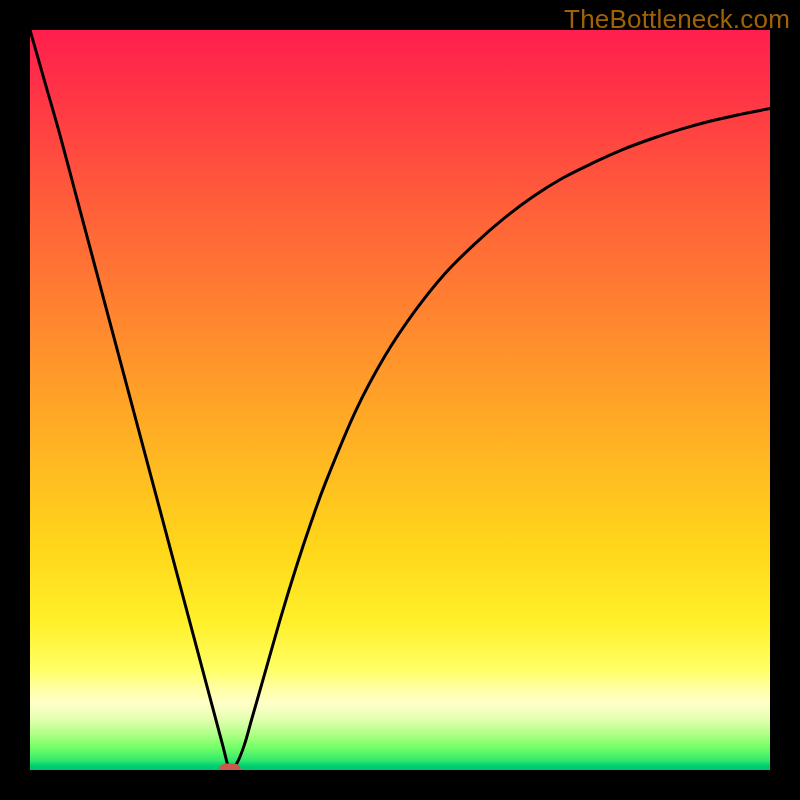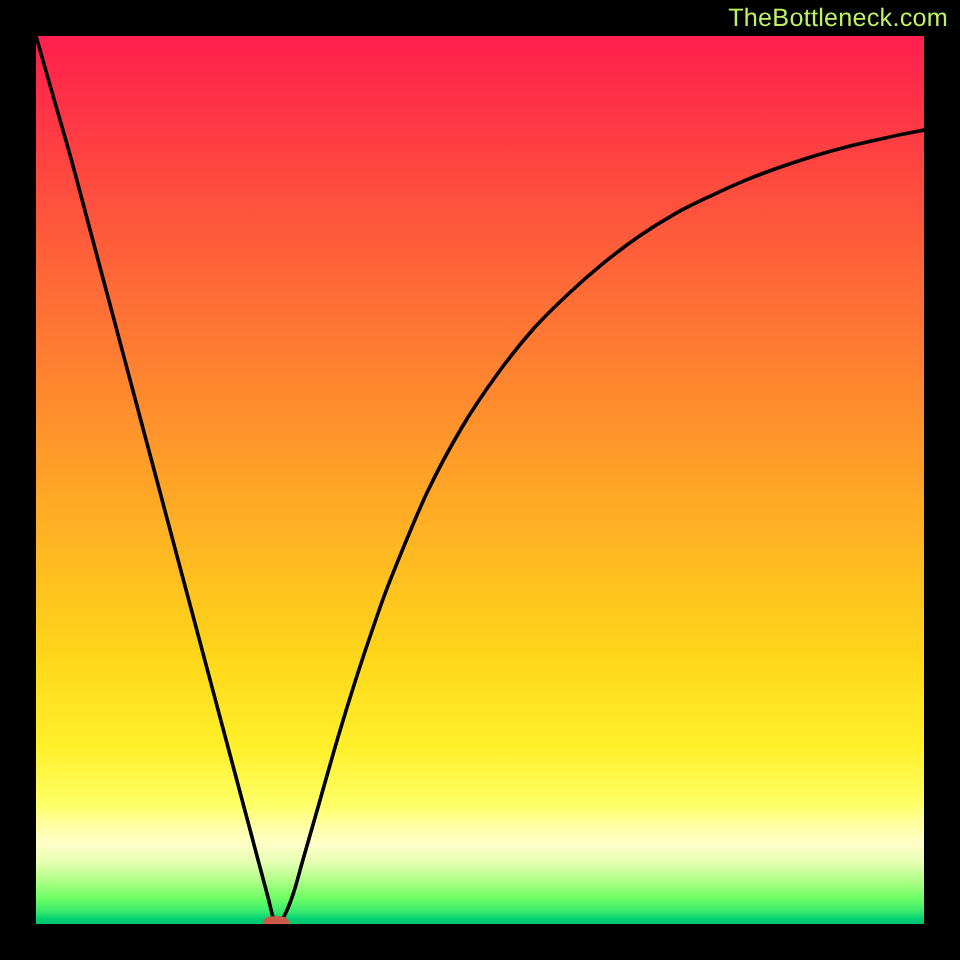--- a/index.html
+++ b/index.html
@@ -58,22 +58,22 @@
     width: 22px;
     height: 13px;
     border-radius: 7px / 6px;
     background: #cc5a4a;
     transform: translate(-50%, -50%);
   }
   .watermark {
     position: absolute;
     top: 4px;
     right: 10px;
-    color: #bef264;
-    font-size: 21px;
+    color: #a16207;
+    font-size: 26px;
     letter-spacing: 0.2px;
     font-weight: 400;
     font-family: Arial, Helvetica, sans-serif;
   }
 </style>
 </head>
 <body>
 
 <div class="frame">
   <div class="watermark">TheBottleneck.com</div>

